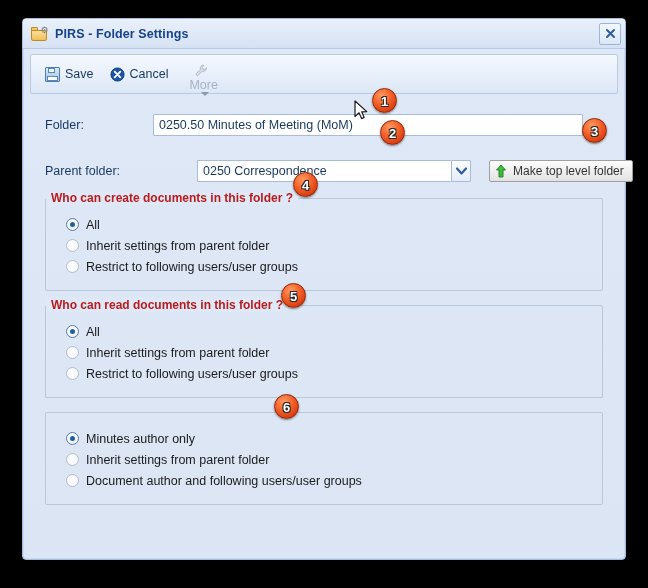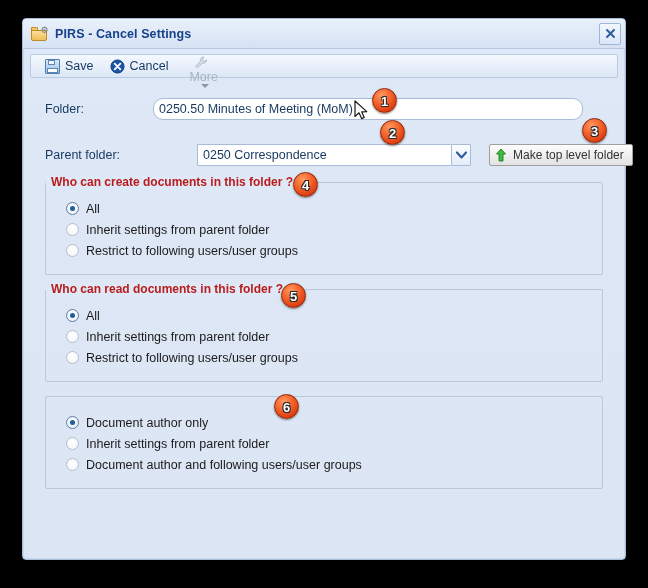--- a/index.html
+++ b/index.html
@@ -88,21 +88,21 @@
     display: flex;
     align-items: center;
     justify-content: center;
     cursor: pointer;
   }
   #close-button svg { display:block; }
 
   
   #toolbar {
     margin: 5px 7px 0 7px;
-    height: 24px;
+    height: 40px;
     background: linear-gradient(#f5f9ff, #dce7f6);
     border: 1px solid #b9cbe3;
     border-radius: 2px;
     display: flex;
     align-items: center;
     padding-left: 6px;
     box-sizing: border-box;
     text-align: center;
   }
   .tb-item {
@@ -169,21 +169,21 @@
     border: 1px solid #a7bcd8;
     border-radius: 1px;
     font-size: 12.5px;
     color: #16385f;
     line-height: 20px;
     padding: 0 5px;
     box-sizing: border-box;
     white-space: nowrap;
     overflow: hidden;
   }
-  #folder-input { width: 430px; border-radius: 10px; }
+  #folder-input { width: 430px; }
   #parent-folder-combo {
     display: flex;
     align-items: stretch;
     height: 22px;
     padding-left: 44px;
   }
   #parent-folder-input {
     width: 254px;
     border-right: none;
   }
@@ -302,21 +302,21 @@
 <body>
 
 <div id="window">
 
   <div id="titlebar">
     <span class="folder-gear-icon">
       <span class="ftab"></span>
       <span class="fbody"></span>
       <span class="gear">⚙</span>
     </span>
-    <span id="title-text">PIRS - Cancel Settings</span>
+    <span id="title-text">PIRS - Folder Settings</span>
     <span id="close-button">
       <svg width="11" height="11" viewBox="0 0 11 11">
         <path d="M2 2 L9 9 M9 2 L2 9" stroke="#2f5e9e" stroke-width="2" stroke-linecap="round" fill="none"></path>
       </svg>
     </span>
   </div>
 
   <div id="toolbar">
 
     <div class="tb-item">
@@ -401,21 +401,21 @@
     </div>
     <div class="radio-row">
       <span class="radio"></span>
       <span class="radio-label">Restrict to following users/user groups</span>
     </div>
   </div>
 
   <div class="fieldset">
     <div class="radio-row">
       <span class="radio checked"></span>
-      <span class="radio-label">Document author only</span>
+      <span class="radio-label">Minutes author only</span>
     </div>
     <div class="radio-row">
       <span class="radio"></span>
       <span class="radio-label">Inherit settings from parent folder</span>
     </div>
     <div class="radio-row">
       <span class="radio"></span>
       <span class="radio-label">Document author and following users/user groups</span>
     </div>
   </div>

